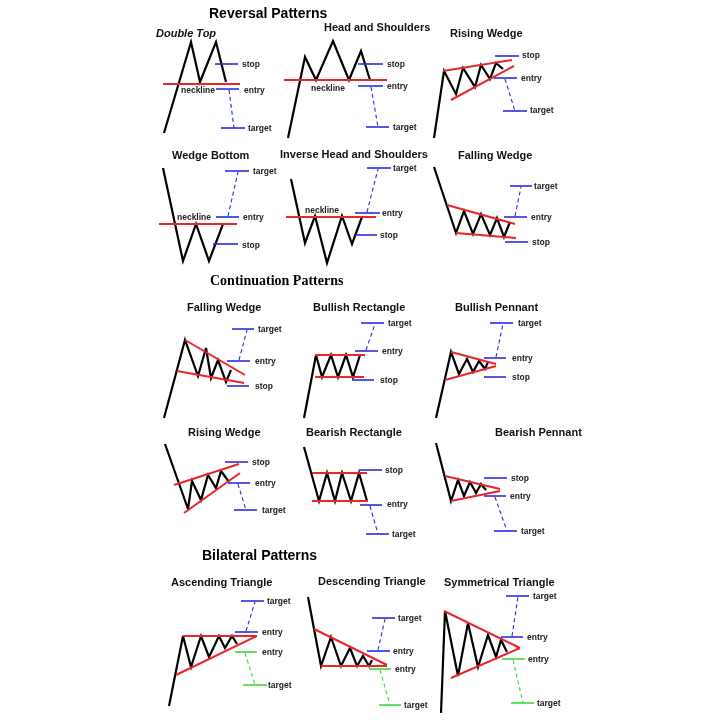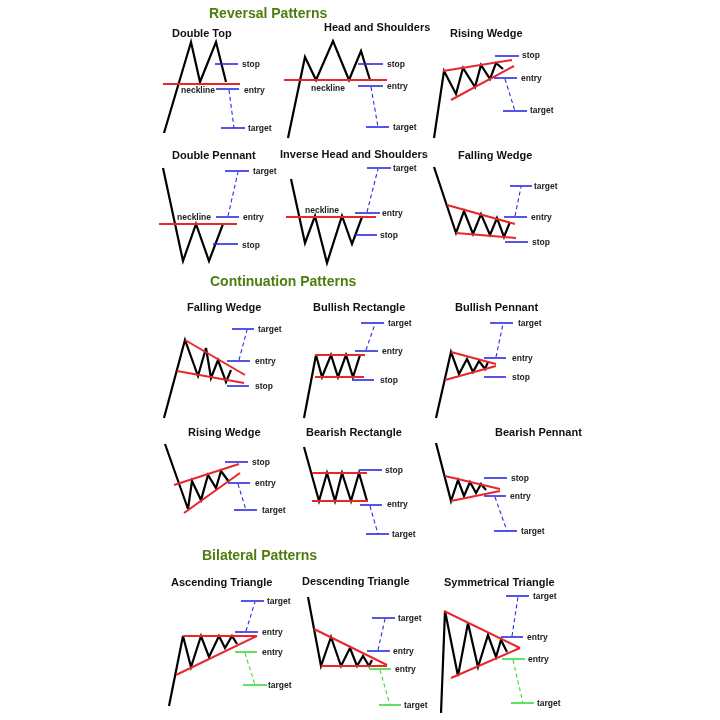--- a/index.html
+++ b/index.html
@@ -1,44 +1,44 @@
 <!DOCTYPE html>
 <html><head>
 <meta charset="utf-8">
 <style>
   html,body{margin:0;padding:0;background:#fff;}
   body{width:720px;height:720px;position:relative;overflow:hidden;font-family:"Liberation Sans",sans-serif;}
-  .section-title{position:absolute;font-weight:bold;font-size:14px;color:#4d7c0f;padding-left:48px;}
+  .section-title{position:absolute;font-weight:bold;font-size:14px;color:#000000;padding-left:48px;}
   .chart-title{position:absolute;font-weight:bold;font-size:11px;color:#111;white-space:nowrap;}
   svg.diagram{position:absolute;left:0;top:0;width:720px;height:720px;}
   .lbl{font-family:"Liberation Sans",sans-serif;font-size:8.5px;font-weight:bold;fill:#222;}
 </style>
 </head>
 <body>
 
 <div class="section-title" style="left:161px;top:5px;">Reversal Patterns</div>
-<div class="section-title" style="left:162px;top:273px;">Continuation Patterns</div>
+<div class="section-title" style="left:162px;top:273px;font-family:Liberation Serif, serif;">Continuation Patterns</div>
 <div class="section-title" style="left:154px;top:547px;">Bilateral Patterns</div>
 
-<div class="chart-title" style="left:172px;top:27px;">Double Top</div>
+<div class="chart-title" style="left:156px;top:27px;font-style:italic;">Double Top</div>
 <div class="chart-title" style="left:292px;top:21px;margin-left:32px;">Head and Shoulders</div>
 <div class="chart-title" style="left:450px;top:27px;">Rising Wedge</div>
-<div class="chart-title" style="left:172px;top:149px;">Double Pennant</div>
+<div class="chart-title" style="left:172px;top:149px;">Wedge Bottom</div>
 <div class="chart-title" style="left:280px;top:148px;">Inverse Head and Shoulders</div>
 <div class="chart-title" style="left:458px;top:149px;">Falling Wedge</div>
 
 <div class="chart-title" style="left:187px;top:301px;">Falling Wedge</div>
 <div class="chart-title" style="left:313px;top:301px;">Bullish Rectangle</div>
 <div class="chart-title" style="left:455px;top:301px;">Bullish Pennant</div>
 <div class="chart-title" style="left:188px;top:426px;">Rising Wedge</div>
 <div class="chart-title" style="left:306px;top:426px;">Bearish Rectangle</div>
 <div class="chart-title" style="left:451px;top:426px;padding-left:44px;">Bearish Pennant</div>
 
 <div class="chart-title" style="left:171px;top:576px;">Ascending Triangle</div>
-<div class="chart-title" style="left:302px;top:575px;">Descending Triangle</div>
+<div class="chart-title" style="left:318px;top:575px;">Descending Triangle</div>
 <div class="chart-title" style="left:444px;top:576px;">Symmetrical Triangle</div>
 
 <svg class="diagram" viewBox="0 0 720 720" xmlns="http://www.w3.org/2000/svg">
   <defs>
     <style>
       .p{fill:none;stroke:#000;stroke-width:2.2;stroke-linejoin:miter}
       .r{fill:none;stroke:#e8262b;stroke-width:2}
       .b{stroke:#2b2be0;stroke-width:1.6}
       .bd{stroke:#2b2be0;stroke-width:1.1;stroke-dasharray:4,3}
       .g{stroke:#3ad83a;stroke-width:1.6}

